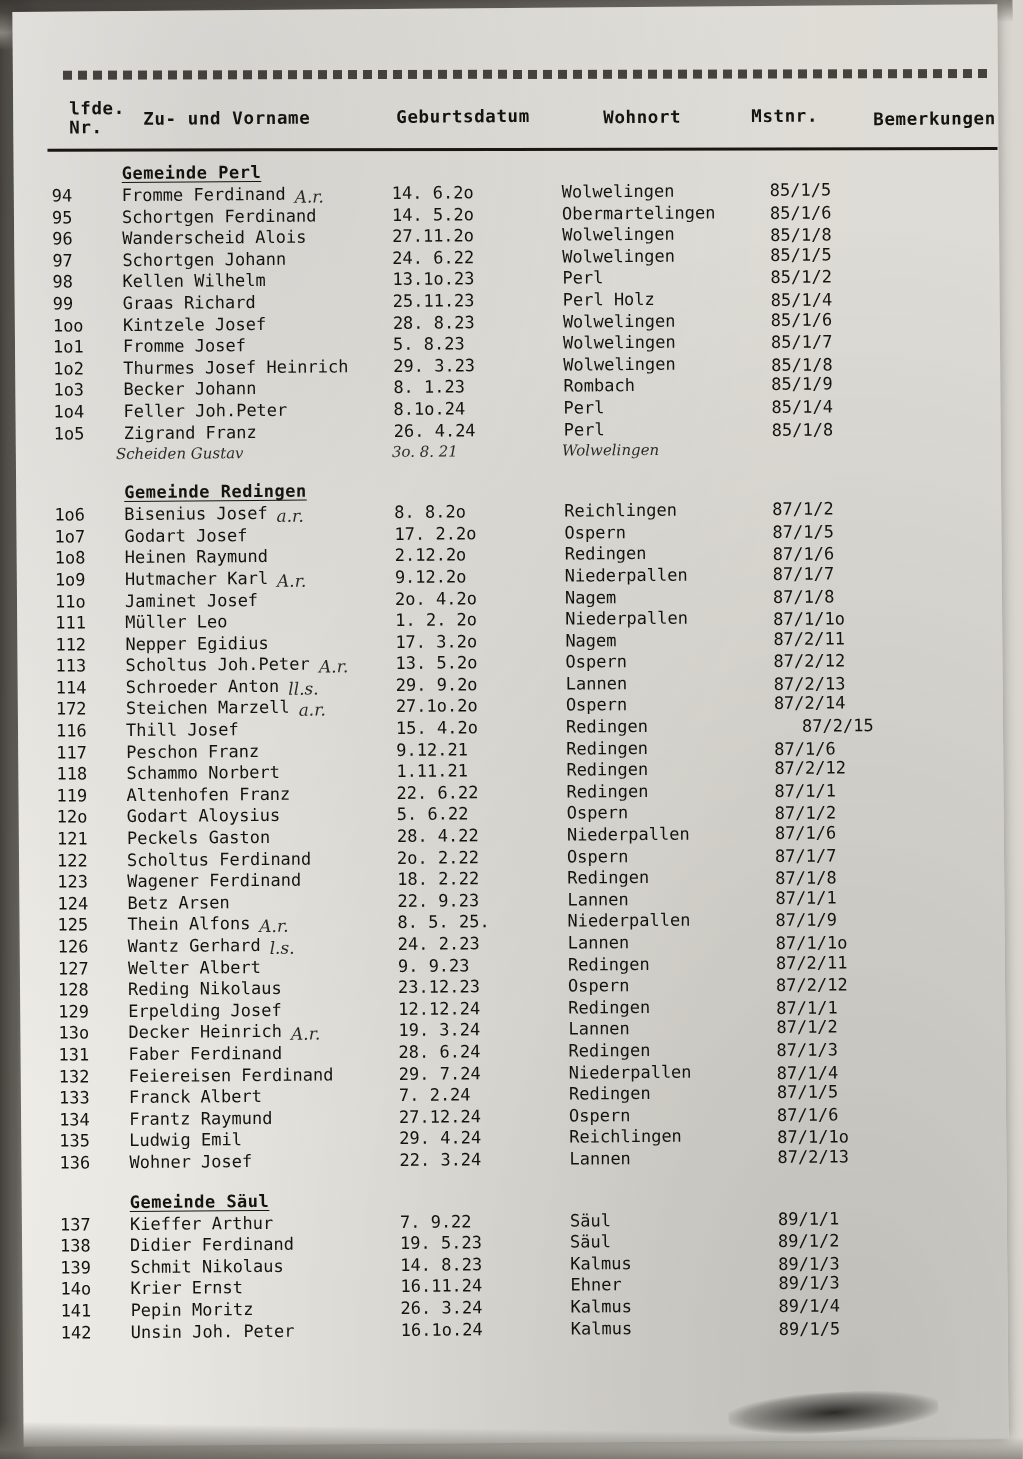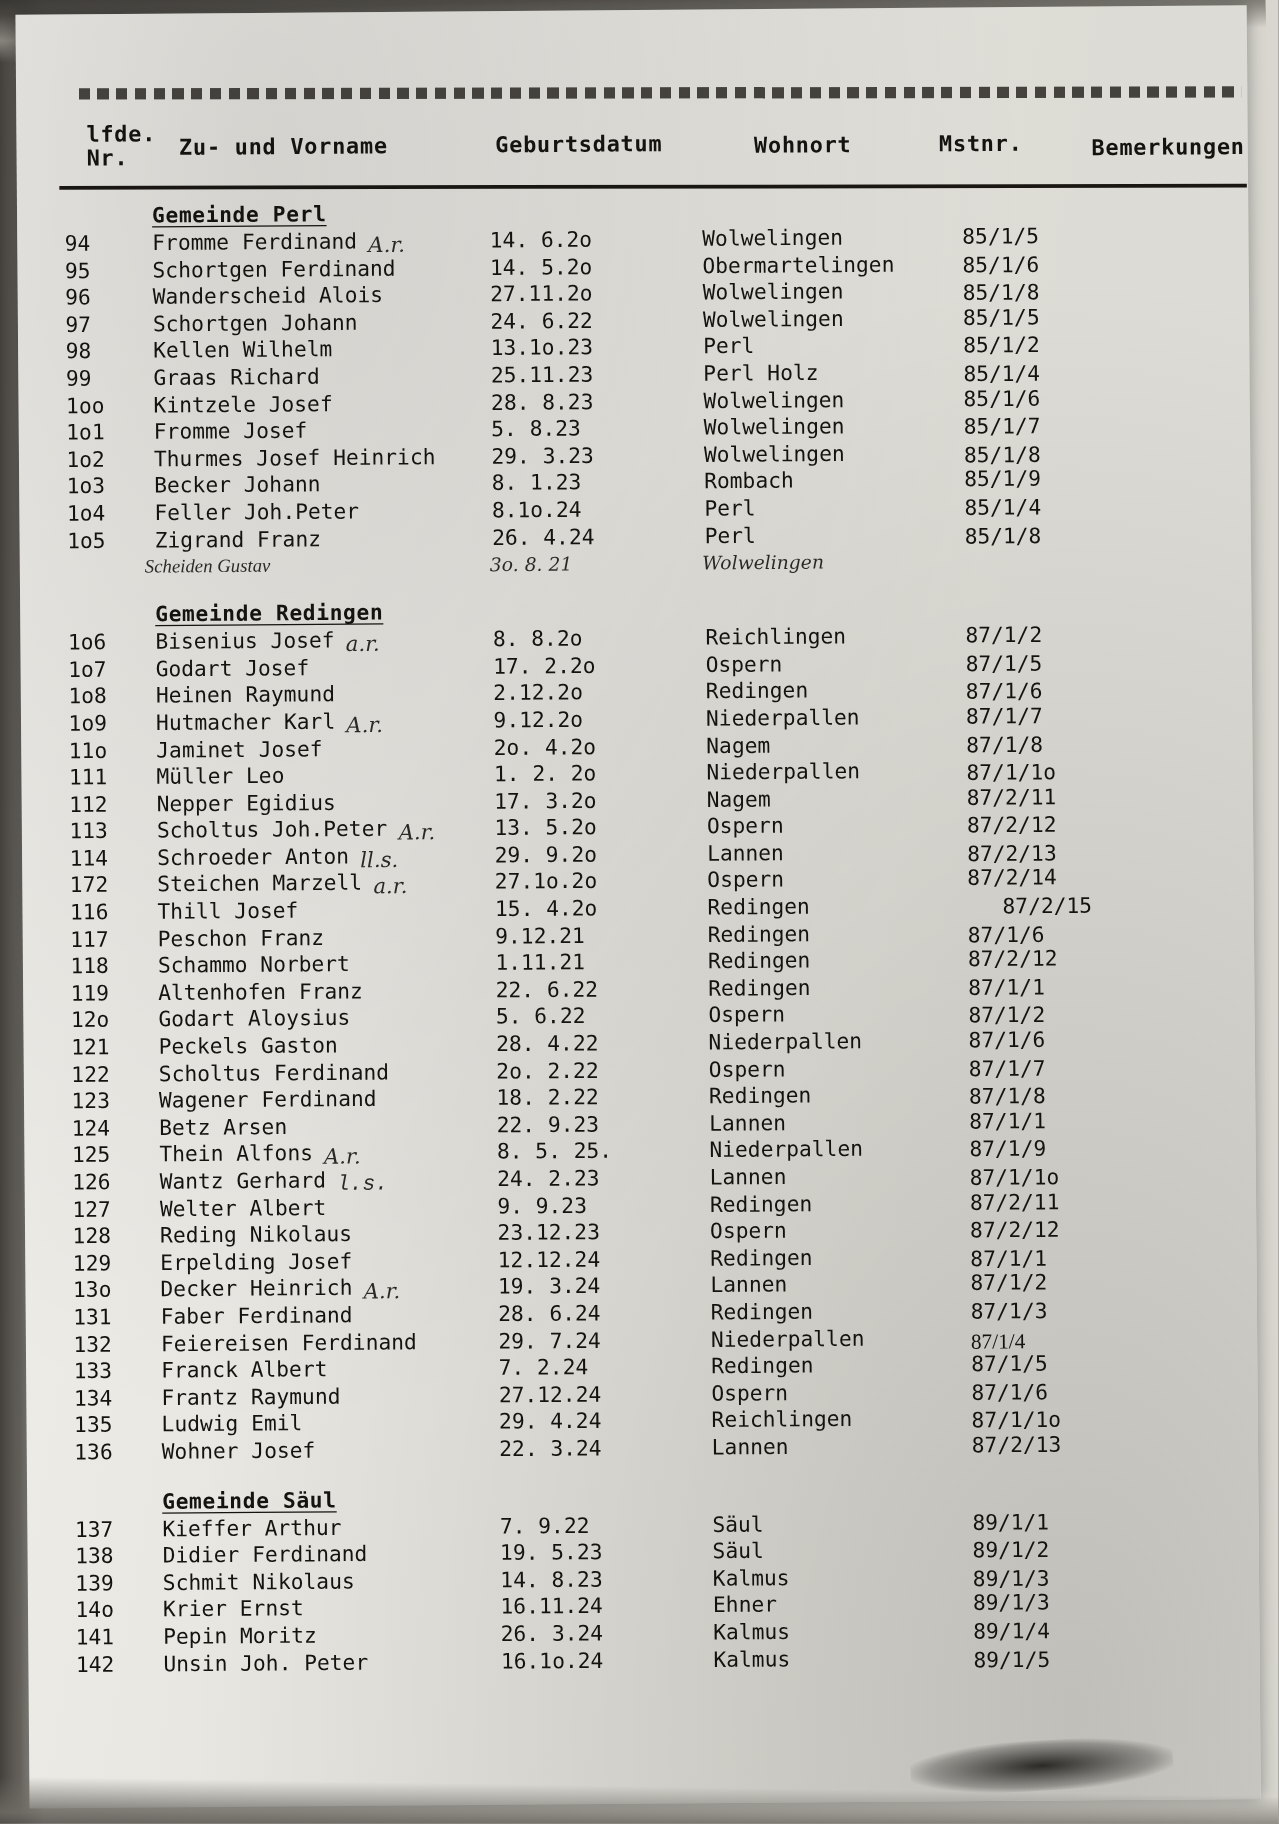--- a/index.html
+++ b/index.html
@@ -188,21 +188,21 @@
         <div class="row"><span class="c-nr">96</span><span class="c-name">Wanderscheid Alois</span><span class="c-dat">27.11.2o</span><span class="c-ort">Wolwelingen</span><span class="c-mstnr" style="transform: translateY(2px);">85/1/8</span></div>
         <div class="row"><span class="c-nr">97</span><span class="c-name">Schortgen Johann</span><span class="c-dat">24. 6.22</span><span class="c-ort">Wolwelingen</span><span class="c-mstnr" style="transform: translateY(0px);">85/1/5</span></div>
         <div class="row"><span class="c-nr">98</span><span class="c-name">Kellen Wilhelm</span><span class="c-dat">13.1o.23</span><span class="c-ort">Perl</span><span class="c-mstnr" style="transform: translateY(1px);">85/1/2</span></div>
         <div class="row"><span class="c-nr">99</span><span class="c-name">Graas Richard</span><span class="c-dat">25.11.23</span><span class="c-ort">Perl Holz</span><span class="c-mstnr" style="transform: translateY(2px);">85/1/4</span></div>
         <div class="row"><span class="c-nr">1oo</span><span class="c-name">Kintzele Josef</span><span class="c-dat">28. 8.23</span><span class="c-ort">Wolwelingen</span><span class="c-mstnr" style="transform: translateY(0px);">85/1/6</span></div>
         <div class="row"><span class="c-nr">1o1</span><span class="c-name">Fromme Josef</span><span class="c-dat">5. 8.23</span><span class="c-ort">Wolwelingen</span><span class="c-mstnr" style="transform: translateY(1px);">85/1/7</span></div>
         <div class="row"><span class="c-nr">1o2</span><span class="c-name">Thurmes Josef Heinrich</span><span class="c-dat">29. 3.23</span><span class="c-ort">Wolwelingen</span><span class="c-mstnr" style="transform: translateY(2px);">85/1/8</span></div>
         <div class="row"><span class="c-nr">1o3</span><span class="c-name">Becker Johann</span><span class="c-dat">8. 1.23</span><span class="c-ort">Rombach</span><span class="c-mstnr" style="transform: translateY(0px);">85/1/9</span></div>
         <div class="row"><span class="c-nr">1o4</span><span class="c-name">Feller Joh.Peter</span><span class="c-dat">8.1o.24</span><span class="c-ort">Perl</span><span class="c-mstnr" style="transform: translateY(1px);">85/1/4</span></div>
         <div class="row"><span class="c-nr">1o5</span><span class="c-name">Zigrand Franz</span><span class="c-dat">26. 4.24</span><span class="c-ort">Perl</span><span class="c-mstnr" style="transform: translateY(2px);">85/1/8</span></div>
-        <div class="hand-line hand"><span style="left: 62px; font-family: Liberation Serif, serif;">Scheiden Gustav</span><span style="left: 338px;">3o. 8. 21</span><span style="left: 508px;">Wolwelingen</span></div>
+        <div class="hand-line hand"><span style="left: 62px;">Scheiden Gustav</span><span style="left: 338px;">3o. 8. 21</span><span style="left: 508px;">Wolwelingen</span></div>
         <div class="grp spaced">Gemeinde Redingen</div>
         <div class="row"><span class="c-nr">1o6</span><span class="c-name">Bisenius Josef</span><span class="hand hand-small" style="left: 222.2px; top: 3px;">a.r.</span><span class="c-dat">8. 8.2o</span><span class="c-ort">Reichlingen</span><span class="c-mstnr" style="transform: translateY(0px);">87/1/2</span></div>
         <div class="row"><span class="c-nr">1o7</span><span class="c-name">Godart Josef</span><span class="c-dat">17. 2.2o</span><span class="c-ort">Ospern</span><span class="c-mstnr" style="transform: translateY(1px);">87/1/5</span></div>
         <div class="row"><span class="c-nr">1o8</span><span class="c-name">Heinen Raymund</span><span class="c-dat">2.12.2o</span><span class="c-ort">Redingen</span><span class="c-mstnr" style="transform: translateY(2px);">87/1/6</span></div>
         <div class="row"><span class="c-nr">1o9</span><span class="c-name">Hutmacher Karl</span><span class="hand hand-small" style="left: 222.2px; top: 3px;">A.r.</span><span class="c-dat">9.12.2o</span><span class="c-ort">Niederpallen</span><span class="c-mstnr" style="transform: translateY(0px);">87/1/7</span></div>
         <div class="row"><span class="c-nr">11o</span><span class="c-name">Jaminet Josef</span><span class="c-dat">2o. 4.2o</span><span class="c-ort">Nagem</span><span class="c-mstnr" style="transform: translateY(1px);">87/1/8</span></div>
         <div class="row"><span class="c-nr">111</span><span class="c-name">Müller Leo</span><span class="c-dat">1. 2. 2o</span><span class="c-ort">Niederpallen</span><span class="c-mstnr" style="transform: translateY(2px);">87/1/1o</span></div>
         <div class="row"><span class="c-nr">112</span><span class="c-name">Nepper Egidius</span><span class="c-dat">17. 3.2o</span><span class="c-ort">Nagem</span><span class="c-mstnr" style="transform: translateY(0px);">87/2/11</span></div>
         <div class="row"><span class="c-nr">113</span><span class="c-name">Scholtus Joh.Peter</span><span class="hand hand-small" style="left: 263.4px; top: 3px;">A.r.</span><span class="c-dat">13. 5.2o</span><span class="c-ort">Ospern</span><span class="c-mstnr" style="transform: translateY(1px);">87/2/12</span></div>
         <div class="row"><span class="c-nr">114</span><span class="c-name">Schroeder Anton</span><span class="hand hand-small" style="left: 232.5px; top: 3px;">ll.s.</span><span class="c-dat">29. 9.2o</span><span class="c-ort">Lannen</span><span class="c-mstnr" style="transform: translateY(2px);">87/2/13</span></div>
@@ -210,27 +210,27 @@
         <div class="row"><span class="c-nr">116</span><span class="c-name">Thill Josef</span><span class="c-dat">15. 4.2o</span><span class="c-ort">Redingen</span><span class="c-mstnr" style="transform: translateY(1px); margin-left: 28px;">87/2/15</span></div>
         <div class="row"><span class="c-nr">117</span><span class="c-name">Peschon Franz</span><span class="c-dat">9.12.21</span><span class="c-ort">Redingen</span><span class="c-mstnr" style="transform: translateY(2px);">87/1/6</span></div>
         <div class="row"><span class="c-nr">118</span><span class="c-name">Schammo Norbert</span><span class="c-dat">1.11.21</span><span class="c-ort">Redingen</span><span class="c-mstnr" style="transform: translateY(0px);">87/2/12</span></div>
         <div class="row"><span class="c-nr">119</span><span class="c-name">Altenhofen Franz</span><span class="c-dat">22. 6.22</span><span class="c-ort">Redingen</span><span class="c-mstnr" style="transform: translateY(1px);">87/1/1</span></div>
         <div class="row"><span class="c-nr">12o</span><span class="c-name">Godart Aloysius</span><span class="c-dat">5. 6.22</span><span class="c-ort">Ospern</span><span class="c-mstnr" style="transform: translateY(2px);">87/1/2</span></div>
         <div class="row"><span class="c-nr">121</span><span class="c-name">Peckels Gaston</span><span class="c-dat">28. 4.22</span><span class="c-ort">Niederpallen</span><span class="c-mstnr" style="transform: translateY(0px);">87/1/6</span></div>
         <div class="row"><span class="c-nr">122</span><span class="c-name">Scholtus Ferdinand</span><span class="c-dat">2o. 2.22</span><span class="c-ort">Ospern</span><span class="c-mstnr" style="transform: translateY(1px);">87/1/7</span></div>
         <div class="row"><span class="c-nr">123</span><span class="c-name">Wagener Ferdinand</span><span class="c-dat">18. 2.22</span><span class="c-ort">Redingen</span><span class="c-mstnr" style="transform: translateY(2px);">87/1/8</span></div>
         <div class="row"><span class="c-nr">124</span><span class="c-name">Betz Arsen</span><span class="c-dat">22. 9.23</span><span class="c-ort">Lannen</span><span class="c-mstnr" style="transform: translateY(0px);">87/1/1</span></div>
         <div class="row"><span class="c-nr">125</span><span class="c-name">Thein Alfons</span><span class="hand hand-small" style="left: 201.6px; top: 3px;">A.r.</span><span class="c-dat">8. 5. 25.</span><span class="c-ort">Niederpallen</span><span class="c-mstnr" style="transform: translateY(1px);">87/1/9</span></div>
-        <div class="row"><span class="c-nr">126</span><span class="c-name">Wantz Gerhard</span><span class="hand hand-small" style="left: 211.9px; top: 3px; font-family: Liberation Mono, monospace;">l.s.</span><span class="c-dat">24. 2.23</span><span class="c-ort">Lannen</span><span class="c-mstnr" style="transform: translateY(2px);">87/1/1o</span></div>
+        <div class="row"><span class="c-nr">126</span><span class="c-name">Wantz Gerhard</span><span class="hand hand-small" style="left: 211.9px; top: 3px;">l.s.</span><span class="c-dat">24. 2.23</span><span class="c-ort">Lannen</span><span class="c-mstnr" style="transform: translateY(2px);">87/1/1o</span></div>
         <div class="row"><span class="c-nr">127</span><span class="c-name">Welter Albert</span><span class="c-dat">9. 9.23</span><span class="c-ort">Redingen</span><span class="c-mstnr" style="transform: translateY(0px);">87/2/11</span></div>
         <div class="row"><span class="c-nr">128</span><span class="c-name">Reding Nikolaus</span><span class="c-dat">23.12.23</span><span class="c-ort">Ospern</span><span class="c-mstnr" style="transform: translateY(1px);">87/2/12</span></div>
         <div class="row"><span class="c-nr">129</span><span class="c-name">Erpelding Josef</span><span class="c-dat">12.12.24</span><span class="c-ort">Redingen</span><span class="c-mstnr" style="transform: translateY(2px);">87/1/1</span></div>
         <div class="row"><span class="c-nr">13o</span><span class="c-name">Decker Heinrich</span><span class="hand hand-small" style="left: 232.5px; top: 3px;">A.r.</span><span class="c-dat">19. 3.24</span><span class="c-ort">Lannen</span><span class="c-mstnr" style="transform: translateY(0px);">87/1/2</span></div>
         <div class="row"><span class="c-nr">131</span><span class="c-name">Faber Ferdinand</span><span class="c-dat">28. 6.24</span><span class="c-ort">Redingen</span><span class="c-mstnr" style="transform: translateY(1px);">87/1/3</span></div>
-        <div class="row"><span class="c-nr">132</span><span class="c-name">Feiereisen Ferdinand</span><span class="c-dat">29. 7.24</span><span class="c-ort">Niederpallen</span><span class="c-mstnr" style="transform: translateY(2px); font-family: Liberation Serif, serif;">87/1/4</span></div>
+        <div class="row"><span class="c-nr">132</span><span class="c-name">Feiereisen Ferdinand</span><span class="c-dat">29. 7.24</span><span class="c-ort">Niederpallen</span><span class="c-mstnr" style="transform: translateY(2px);">87/1/4</span></div>
         <div class="row"><span class="c-nr">133</span><span class="c-name">Franck Albert</span><span class="c-dat">7. 2.24</span><span class="c-ort">Redingen</span><span class="c-mstnr" style="transform: translateY(0px);">87/1/5</span></div>
         <div class="row"><span class="c-nr">134</span><span class="c-name">Frantz Raymund</span><span class="c-dat">27.12.24</span><span class="c-ort">Ospern</span><span class="c-mstnr" style="transform: translateY(1px);">87/1/6</span></div>
         <div class="row"><span class="c-nr">135</span><span class="c-name">Ludwig Emil</span><span class="c-dat">29. 4.24</span><span class="c-ort">Reichlingen</span><span class="c-mstnr" style="transform: translateY(2px);">87/1/1o</span></div>
         <div class="row"><span class="c-nr">136</span><span class="c-name">Wohner Josef</span><span class="c-dat">22. 3.24</span><span class="c-ort">Lannen</span><span class="c-mstnr" style="transform: translateY(0px);">87/2/13</span></div>
         <div class="grp spaced">Gemeinde Säul</div>
         <div class="row"><span class="c-nr">137</span><span class="c-name">Kieffer Arthur</span><span class="c-dat">7. 9.22</span><span class="c-ort">Säul</span><span class="c-mstnr" style="transform: translateY(0px);">89/1/1</span></div>
         <div class="row"><span class="c-nr">138</span><span class="c-name">Didier Ferdinand</span><span class="c-dat">19. 5.23</span><span class="c-ort">Säul</span><span class="c-mstnr" style="transform: translateY(1px);">89/1/2</span></div>
         <div class="row"><span class="c-nr">139</span><span class="c-name">Schmit Nikolaus</span><span class="c-dat">14. 8.23</span><span class="c-ort">Kalmus</span><span class="c-mstnr" style="transform: translateY(2px);">89/1/3</span></div>
         <div class="row"><span class="c-nr">14o</span><span class="c-name">Krier Ernst</span><span class="c-dat">16.11.24</span><span class="c-ort">Ehner</span><span class="c-mstnr" style="transform: translateY(0px);">89/1/3</span></div>
         <div class="row"><span class="c-nr">141</span><span class="c-name">Pepin Moritz</span><span class="c-dat">26. 3.24</span><span class="c-ort">Kalmus</span><span class="c-mstnr" style="transform: translateY(1px);">89/1/4</span></div>

